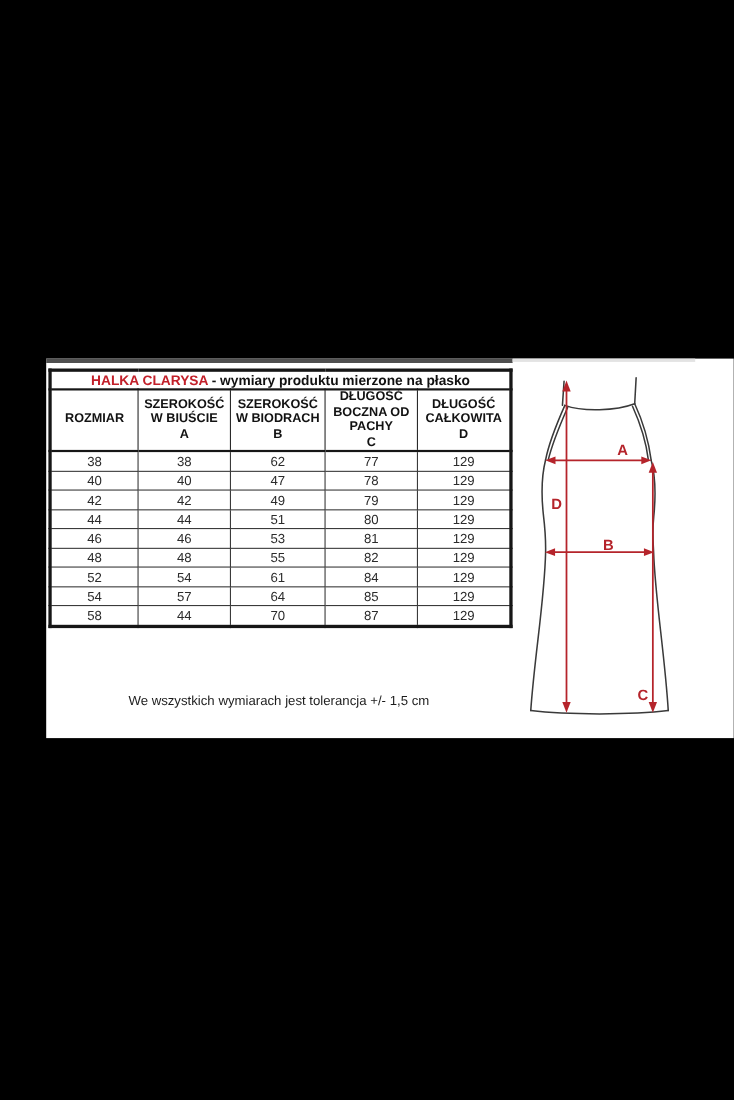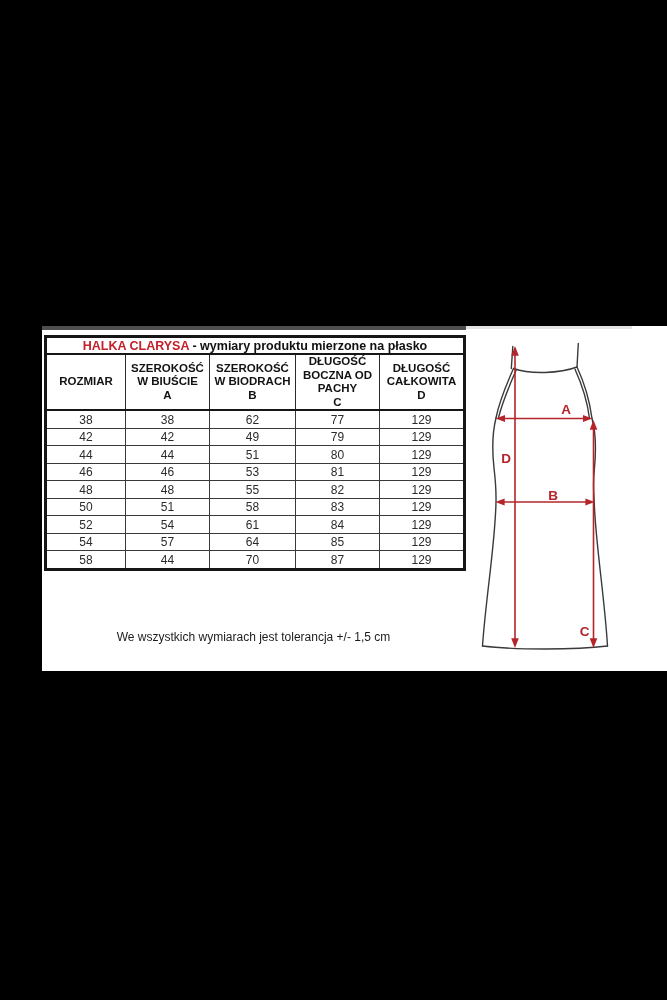--- a/index.html
+++ b/index.html
@@ -86,20 +86,27 @@
     </thead>
     <tbody>
         <tr>
           <td>38</td>
           <td>38</td>
           <td>62</td>
           <td>77</td>
           <td>129</td>
         </tr>
         <tr>
+          <td>40</td>
+          <td>40</td>
+          <td>47</td>
+          <td>78</td>
+          <td>129</td>
+        </tr>
+        <tr>
           <td>42</td>
           <td>42</td>
           <td>49</td>
           <td>79</td>
           <td>129</td>
         </tr>
         <tr>
           <td>44</td>
           <td>44</td>
           <td>51</td>
@@ -111,27 +118,20 @@
           <td>46</td>
           <td>53</td>
           <td>81</td>
           <td>129</td>
         </tr>
         <tr>
           <td>48</td>
           <td>48</td>
           <td>55</td>
           <td>82</td>
-          <td>129</td>
-        </tr>
-        <tr>
-          <td>50</td>
-          <td>51</td>
-          <td>58</td>
-          <td>83</td>
           <td>129</td>
         </tr>
         <tr>
           <td>52</td>
           <td>54</td>
           <td>61</td>
           <td>84</td>
           <td>129</td>
         </tr>
         <tr>

